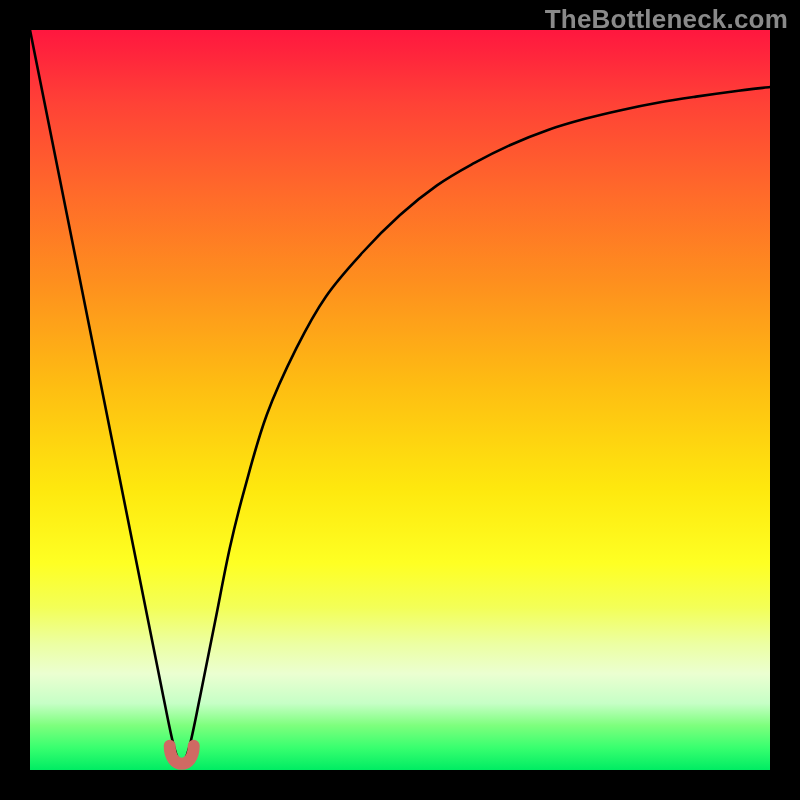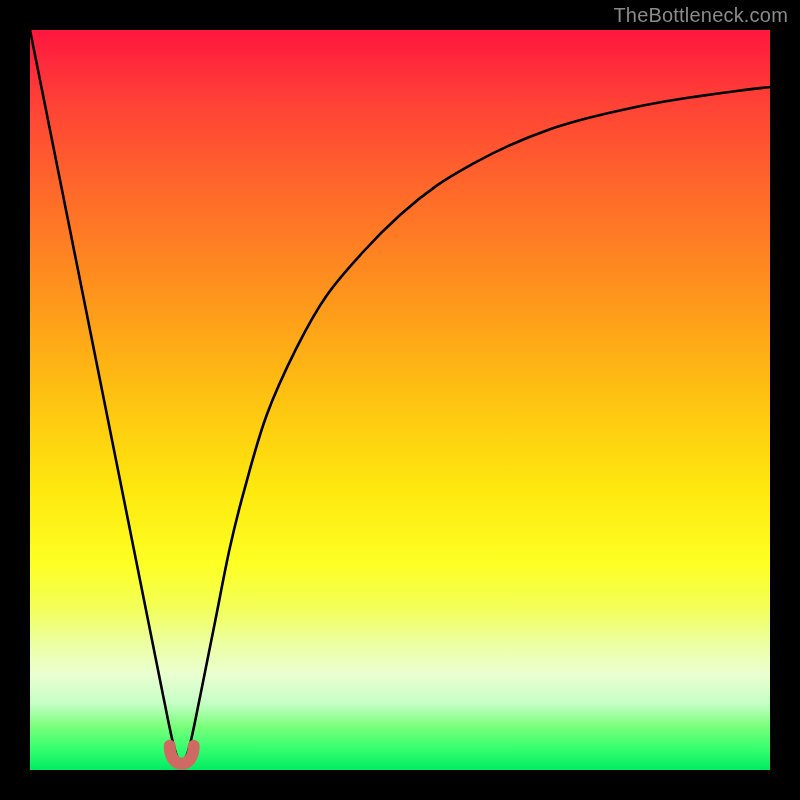--- a/index.html
+++ b/index.html
@@ -41,23 +41,23 @@
       #7dff7d 94%,
       #38ff6f 97%,
       #00ec63 100%
     );
   }
   .watermark {
     position: absolute;
     top: 4px;
     right: 12px;
     color: #8a8a8a;
-    font-size: 20px;
+    font-size: 26px;
     letter-spacing: 0.2px;
-    font-weight: 400;
+    font-weight: 700;
     user-select: none;
   }
   svg.curve {
     position: absolute;
     top: 0;
     left: 0;
     width: 740px;
     height: 740px;
     overflow: visible;
   }

